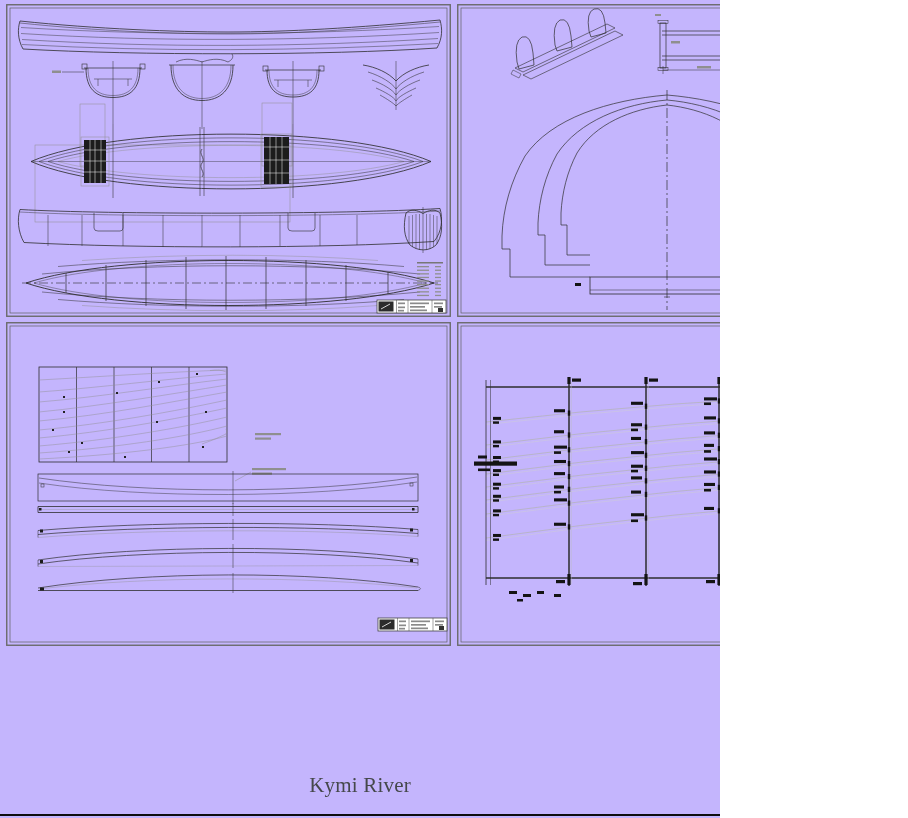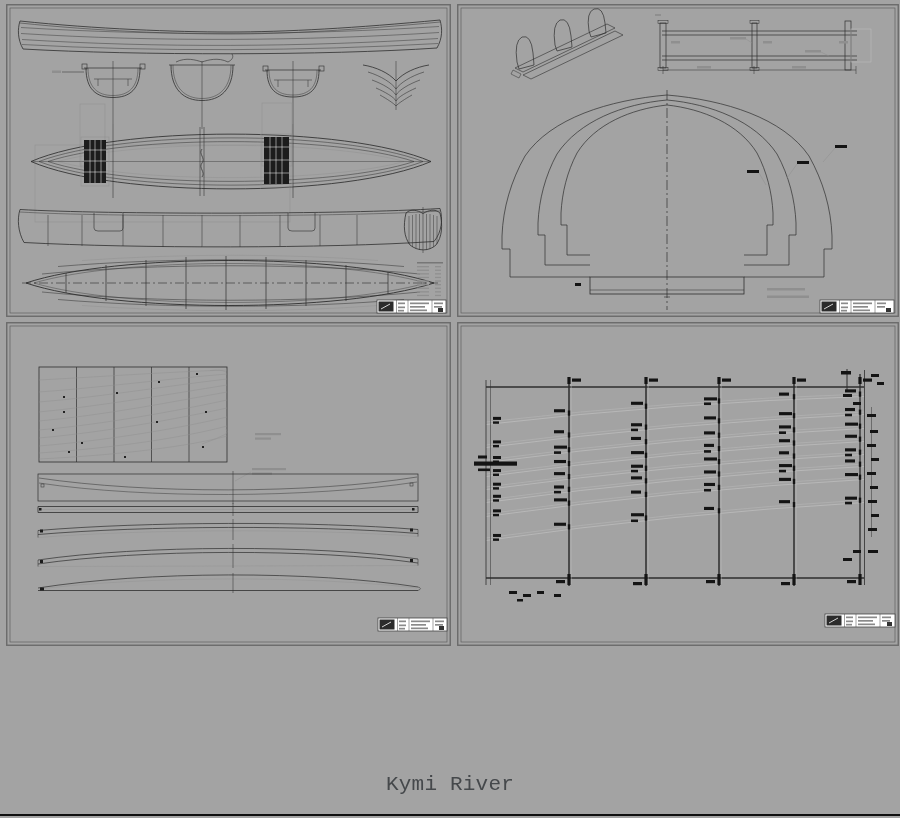--- a/index.html
+++ b/index.html
@@ -1,17 +1,17 @@
 <!DOCTYPE html>
 <html><head>
 <meta charset="utf-8">
 <style>
   html,body{margin:0;padding:0;background:#ffffff;}
-  .shot{position:relative;width:900px;height:818px;background:#a3a3a3;overflow:hidden;
-        font-family:Liberation Mono, monospace;}
+  .shot{position:relative;width:720px;height:818px;background:#c4b5fd;overflow:hidden;
+        font-family:Liberation Serif, serif;}
   .sheet{position:absolute;}
   .sheet svg{display:block;}
   .sheet-edge{fill:none;stroke:#6a6a6a;stroke-width:1.4;}
   .frame{fill:none;stroke:#5f5f5f;stroke-width:0.7;}
   .ink{stroke:#2e2e2e;fill:none;}
   .faint{stroke:#8f8f8f;fill:none;}
   .lite{stroke:#bdbdbd;fill:none;}
   .bar{fill:#8f8f8f;}
   .blob{fill:#141414;}
   .dark{fill:#1c1c1c;}

